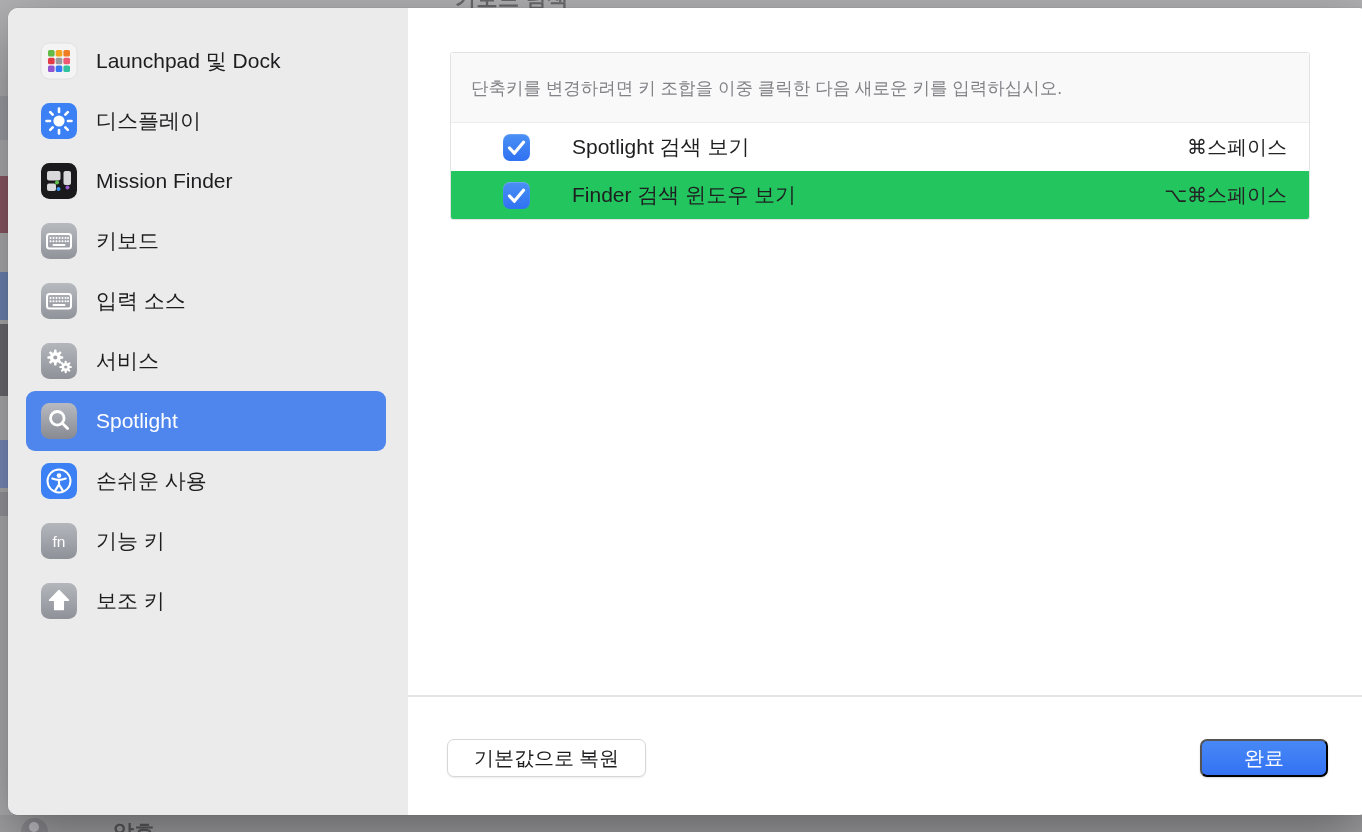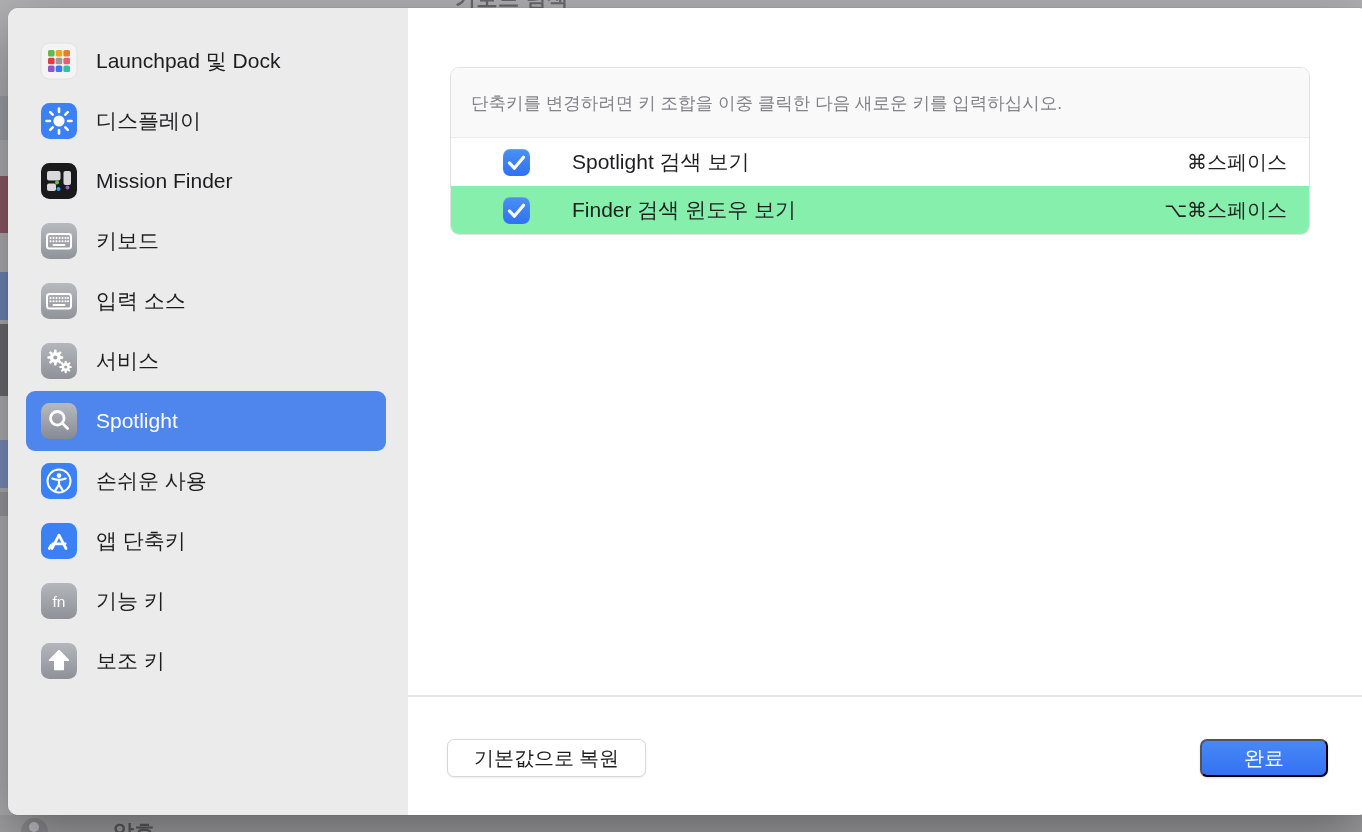--- a/index.html
+++ b/index.html
@@ -55,31 +55,31 @@
   .side-item .label {
     margin-left:18px; font-size:21px; color:#1d1d1f; white-space:nowrap;
   }
   .side-item.selected .label { color:#ffffff; }
 
   
   .main { flex:1; background:#fff; position:relative; }
 
   .shortcut-table {
     position:absolute; left:42px; top:44px; width:860px;
-    border:1px solid #e2e2e3; border-radius:9px; overflow:hidden; background:#fff;margin-top:15px;
+    border:1px solid #e2e2e3; border-radius:3px; overflow:hidden; background:#fff;
   }
   .table-header {
     height:70px; background:#f9f9f9; border-bottom:1px solid #ececec;
     display:flex; align-items:center; padding:0 20px;
     color:#828287; font-size:17.5px;
   }
   .shortcut-row {
     height:48px; display:flex; align-items:center; padding:0 22px 0 52px;gap:11px;
   }
-  .shortcut-row.alt { background:#86efac; }
+  .shortcut-row.alt { background:#22c55e; }
   .checkbox {
     width:27px; height:27px; border-radius:7px; flex:none;
     background:linear-gradient(180deg,#4a90f4 0%,#2f71f1 100%);
     display:flex; align-items:center; justify-content:center;
     box-shadow:inset 0 .5px 1px rgba(255,255,255,.35);
   }
   .row-label { margin-left:31px; font-size:21px; color:#1e1e20; flex:1; white-space:nowrap; }
   .row-keys  { font-size:20px; color:#242426; white-space:nowrap; }
 
   .footer-divider {
@@ -312,34 +312,20 @@
             <rect x="1" y="1" width="36" height="36" rx="8.5" fill="#3b80f5"></rect>
         <circle cx="19" cy="19" r="11.5" fill="none" stroke="#fff" stroke-width="2"></circle>
         <circle cx="19" cy="13.6" r="2.3" fill="#fff"></circle>
         <path d="M12.3 16.6 Q19 19.3 25.7 16.6" fill="none" stroke="#fff" stroke-width="2.2" stroke-linecap="round"></path>
         <path d="M19 18.5 V23 M15.2 28.6 L19 22.6 L22.8 28.6" fill="none" stroke="#fff" stroke-width="2.2" stroke-linecap="round" stroke-linejoin="round"></path>
           </svg>
       </span>
       <span class="label">손쉬운 사용</span>
     </div>
 
-    <div class="side-item">
-      <span class="app-icon">
-        <svg viewBox="0 0 38 38">
-            <rect x="1" y="1" width="36" height="36" rx="8.5" fill="#3b80f5"></rect>
-        <g stroke="#fff" stroke-width="2.7" stroke-linecap="round" fill="none">
-          <path d="M12 26.5 L19 13.2"></path>
-              <path d="M26 26.5 L19 13.2"></path>
-          <path d="M12.8 21.8 H25.2"></path>
-              <path d="M9.3 26.5 L11 23.5"></path>
-        </g>
-          </svg>
-      </span>
-      <span class="label">앱 단축키</span>
-    </div>
 
     <div class="side-item">
       <span class="app-icon">
         <svg viewBox="0 0 38 38">
             <defs>
               <linearGradient id="gr5" x1="0" y1="0" x2="0" y2="1">
                 <stop offset="0" stop-color="#b3b6bb"></stop>
                 <stop offset="1" stop-color="#8e9198"></stop>
               </linearGradient>
             </defs>

